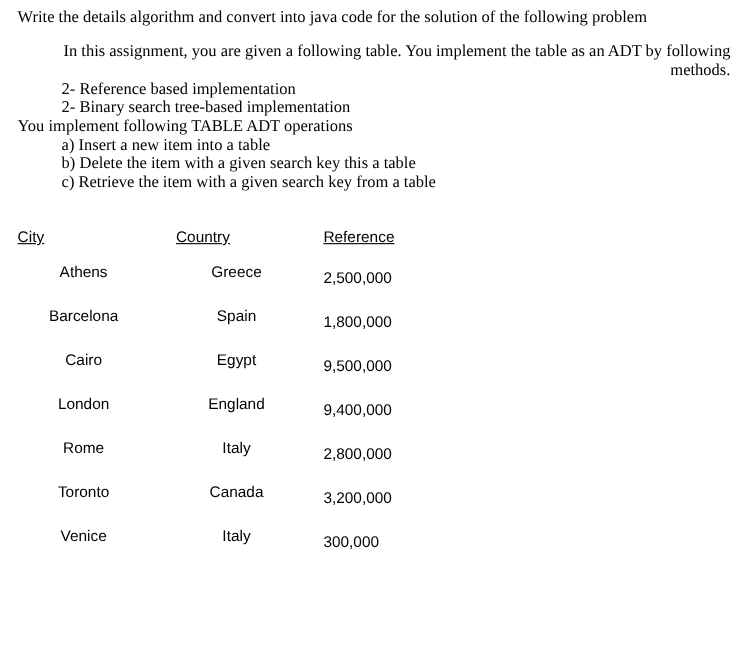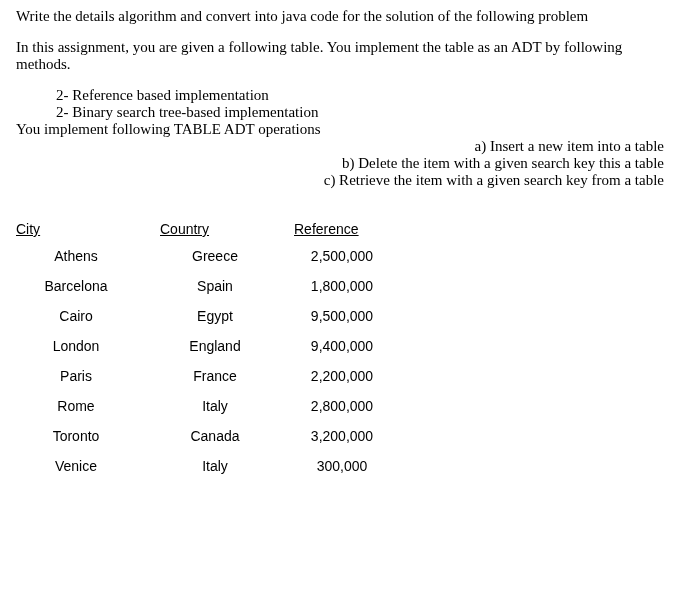--- a/index.html
+++ b/index.html
@@ -9,36 +9,36 @@
     font-size: 15px;
     color: #000;
     background: #fff;
     width: 680px;
     box-sizing: border-box;
   }
   .intro {
     margin-bottom: 14px;
   }
   .assignment-text {
-    margin-bottom: 14px;
+    margin-bottom: 0;
+    text-align: right;
   }
   .numbered-list {
     margin: 0 0 0 40px;
     padding: 0;
     list-style: none;
   }
   .numbered-list li {
     margin: 0;
     padding: 0;
   }
   .lettered-list {
     margin: 0 0 0 40px;
     padding: 0;
     list-style: none;
-    text-align: right;
   }
   .lettered-list li {
     margin: 0;
     padding: 0;
   }
   .table-wrap {
     margin-top: 28px;
   }
   table {
     border-collapse: collapse;
@@ -55,21 +55,21 @@
     text-align: center;
     padding: 7px 24px 7px 0;
   }
   td.popcell {
     text-align: left;
     font-variant-numeric: tabular-nums;
   }
   th:nth-child(1), td:nth-child(1) { width: 120px; }
   th:nth-child(2), td:nth-child(2) { width: 110px; }
   th:nth-child(3), td:nth-child(3) { width: 110px; }
-  td.popcell span { display:inline-block; width:100%; text-align:center; padding-right:14px; box-sizing:border-box;}
+  td.popcell span { display:inline-block; width:100%; text-align:left; padding-right:14px; box-sizing:border-box;margin-top:10px;}
 </style>
 </head>
 <body>
 
 <div class="intro">Write the details algorithm and convert into java code for the solution of the following problem</div>
 
 <div>
   <div class="assignment-text">In this assignment, you are given a following table. You implement the table as an ADT by following methods.</div>
   <ul class="numbered-list">
     <li>2-  Reference based implementation</li>
@@ -107,25 +107,20 @@
         <td>Cairo</td>
         <td>Egypt</td>
         <td class="popcell"><span>9,500,000</span></td>
       </tr>
       <tr>
         <td>London</td>
         <td>England</td>
         <td class="popcell"><span>9,400,000</span></td>
       </tr>
       <tr>
-        <td>Paris</td>
-        <td>France</td>
-        <td class="popcell"><span>2,200,000</span></td>
-      </tr>
-      <tr>
         <td>Rome</td>
         <td>Italy</td>
         <td class="popcell"><span>2,800,000</span></td>
       </tr>
       <tr>
         <td>Toronto</td>
         <td>Canada</td>
         <td class="popcell"><span>3,200,000</span></td>
       </tr>
       <tr>

